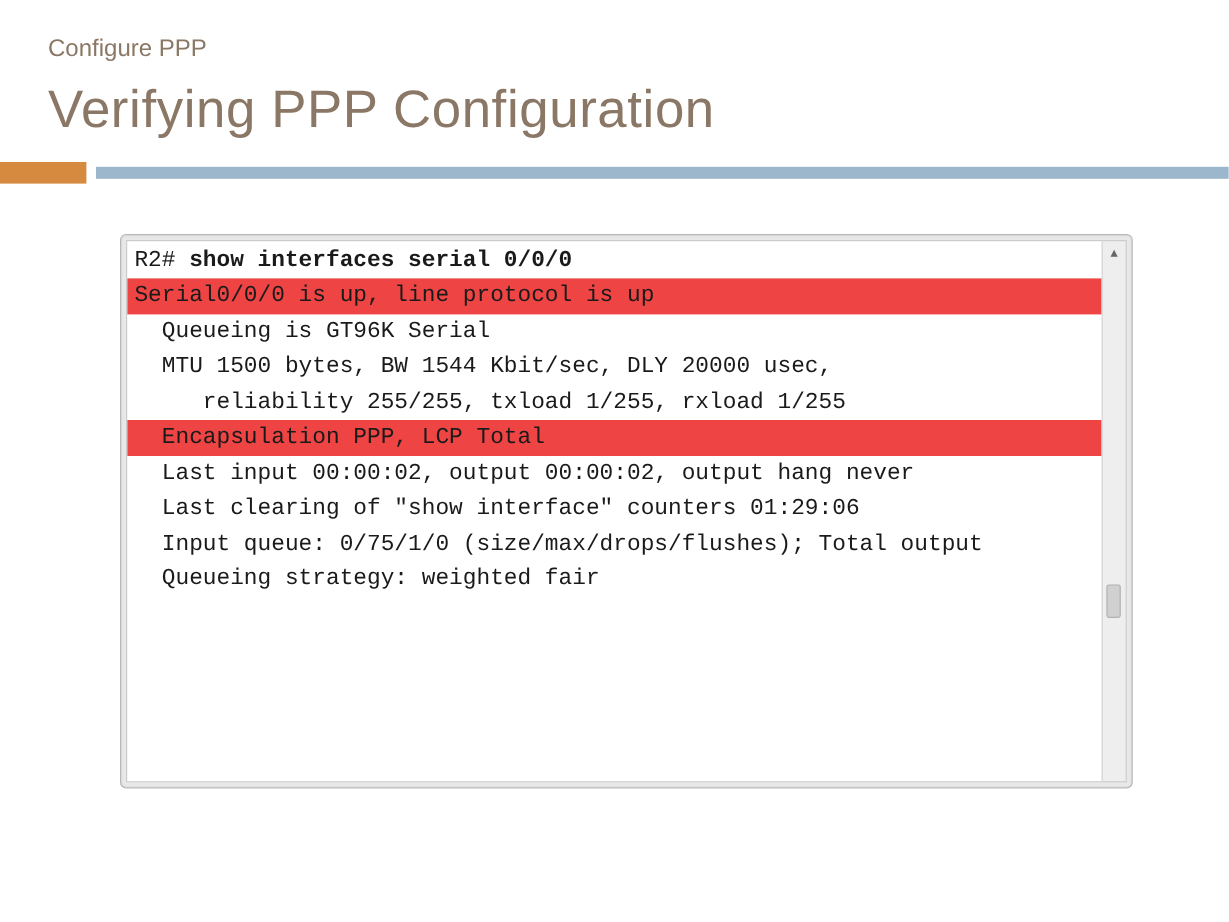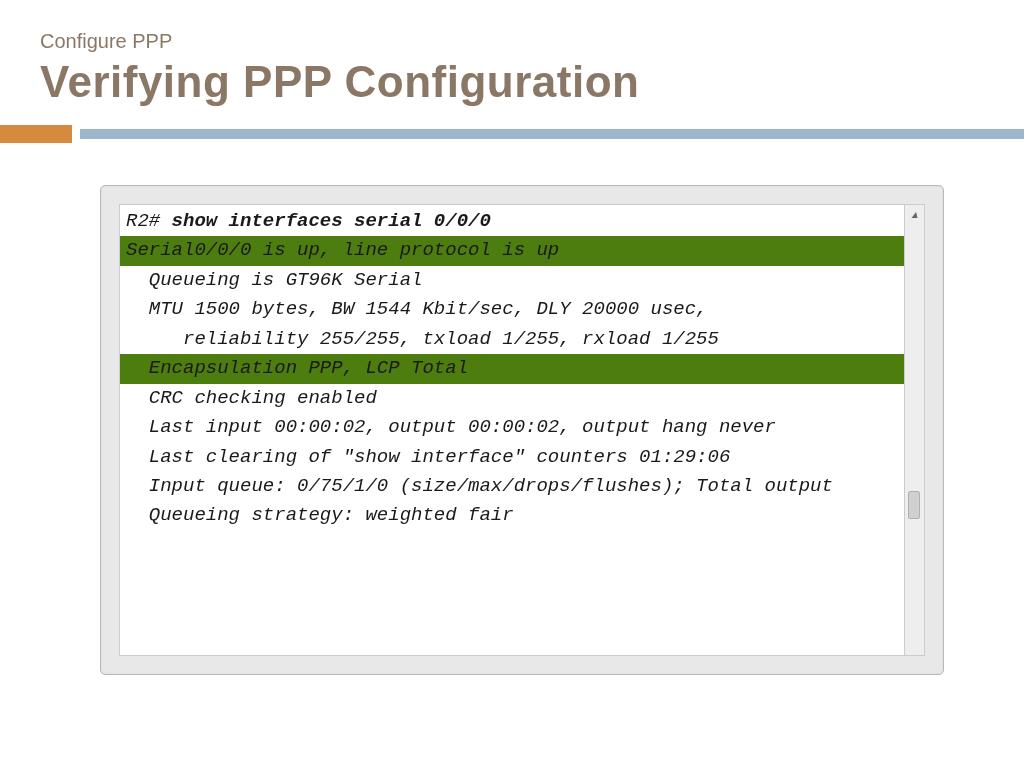--- a/index.html
+++ b/index.html
@@ -10,26 +10,26 @@
       height: 768px;
       overflow: hidden;
     }
     .slide {
       padding: 30px 40px 0 40px;
     }
     .subtitle {
       color: #8b7765;
       font-size: 20px;
       font-weight: 400;
-      margin-bottom: 4px;
+      margin-bottom: 14px;
     }
     .title {
       color: #8b7765;
       font-size: 44px;
-      font-weight: 700;
+      font-weight: 400;
       margin-bottom: 18px;
       letter-spacing: 0.5px;
     }
     .divider-row {
       display: flex;
       align-items: stretch;
       margin-left: -40px;
       margin-right: -40px;
       height: 18px;
     }
@@ -44,24 +44,23 @@
       height: 10px;
       margin-top: 4px;
     }
     .terminal-wrap {
       margin: 42px 40px 0 60px;
     }
     .terminal {
       border: 1px solid #b8b8b8;
       border-radius: 5px;
       background: #e8e8e8;
-      padding: 18px;
+      padding: 4px;
       display: flex;
       box-shadow: inset 0 0 2px rgba(0,0,0,.1);
-      font-style: italic;
     }
     .terminal-inner {
       background: #fff;
       border: 1px solid #ccc;
       flex: 1;
       height: 452px;
       overflow: hidden;
       font-family: "Courier New", monospace;
       font-size: 19px;
       line-height: 1.55;
@@ -92,21 +91,21 @@
       position: absolute;
       width: 12px;
       left: 3px;
       top: 62%;
       height: 28px;
       background: #d0d0d0;
       border: 1px solid #b0b0b0;
       border-radius: 2px;
     }
     .line { padding: 0 6px; white-space: pre; }
-    .hl { background: #4d7c0f; }
+    .hl { background: #ef4444; }
     .prompt-line { padding: 0 6px; }
     .prompt { font-weight: normal; }
     .cmd { font-weight: bold; }
   </style>
 </head>
 <body>
 
 <div class="slide">
   <div class="subtitle">Configure PPP</div>
   <div class="title">Verifying PPP Configuration</div>
@@ -121,21 +120,20 @@
       <div class="terminal-inner">
         <div class="prompt-line">
           <span class="prompt">R2# </span><span class="cmd">show interfaces serial 0/0/0</span>
         </div>
         <div id="lines">
             <div class="line hl">Serial0/0/0 is up, line protocol is up</div>
             <div class="line">  Queueing is GT96K Serial</div>
             <div class="line">  MTU 1500 bytes, BW 1544 Kbit/sec, DLY 20000 usec,</div>
             <div class="line">     reliability 255/255, txload 1/255, rxload 1/255</div>
             <div class="line hl">  Encapsulation PPP, LCP Total</div>
-            <div class="line">  CRC checking enabled</div>
             <div class="line">  Last input 00:00:02, output 00:00:02, output hang never</div>
             <div class="line">  Last clearing of "show interface" counters 01:29:06</div>
             <div class="line">  Input queue: 0/75/1/0 (size/max/drops/flushes); Total output</div>
             <div class="line">  Queueing strategy: weighted fair</div>
           </div>
       </div>
       <div class="scroll">
         <div class="scroll-arrow">▴</div>
         <div class="scroll-track">
           <div class="scroll-thumb"></div>

